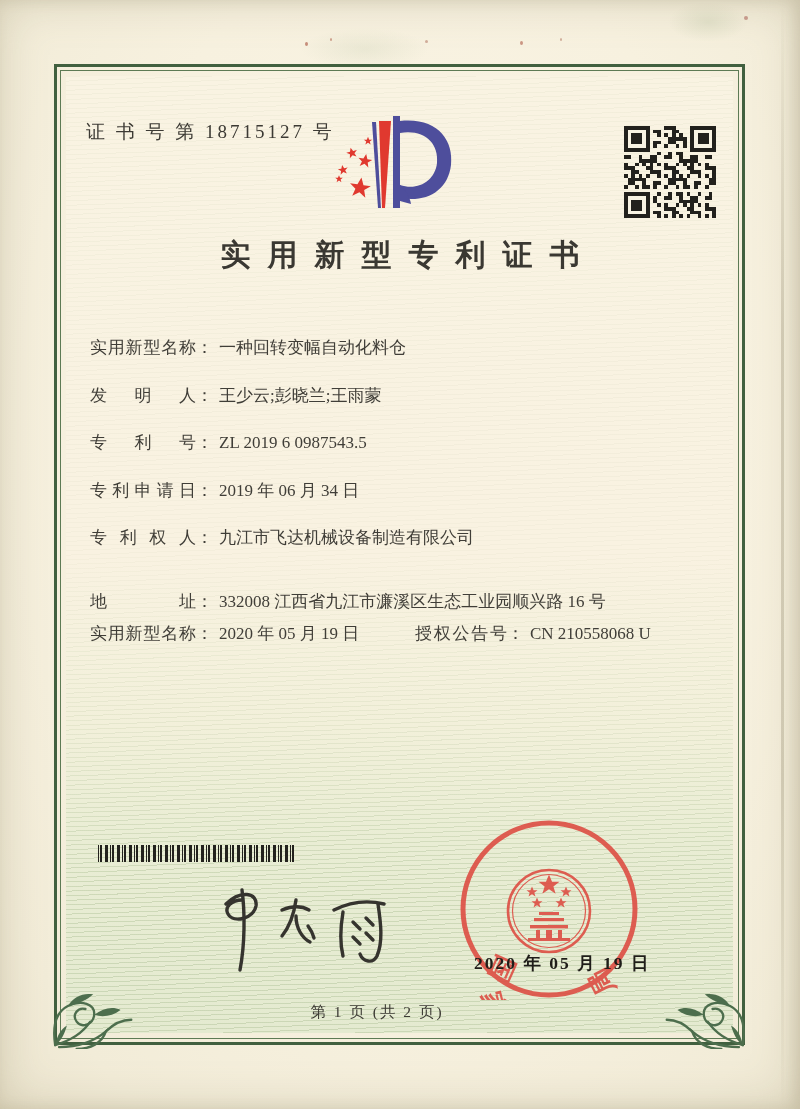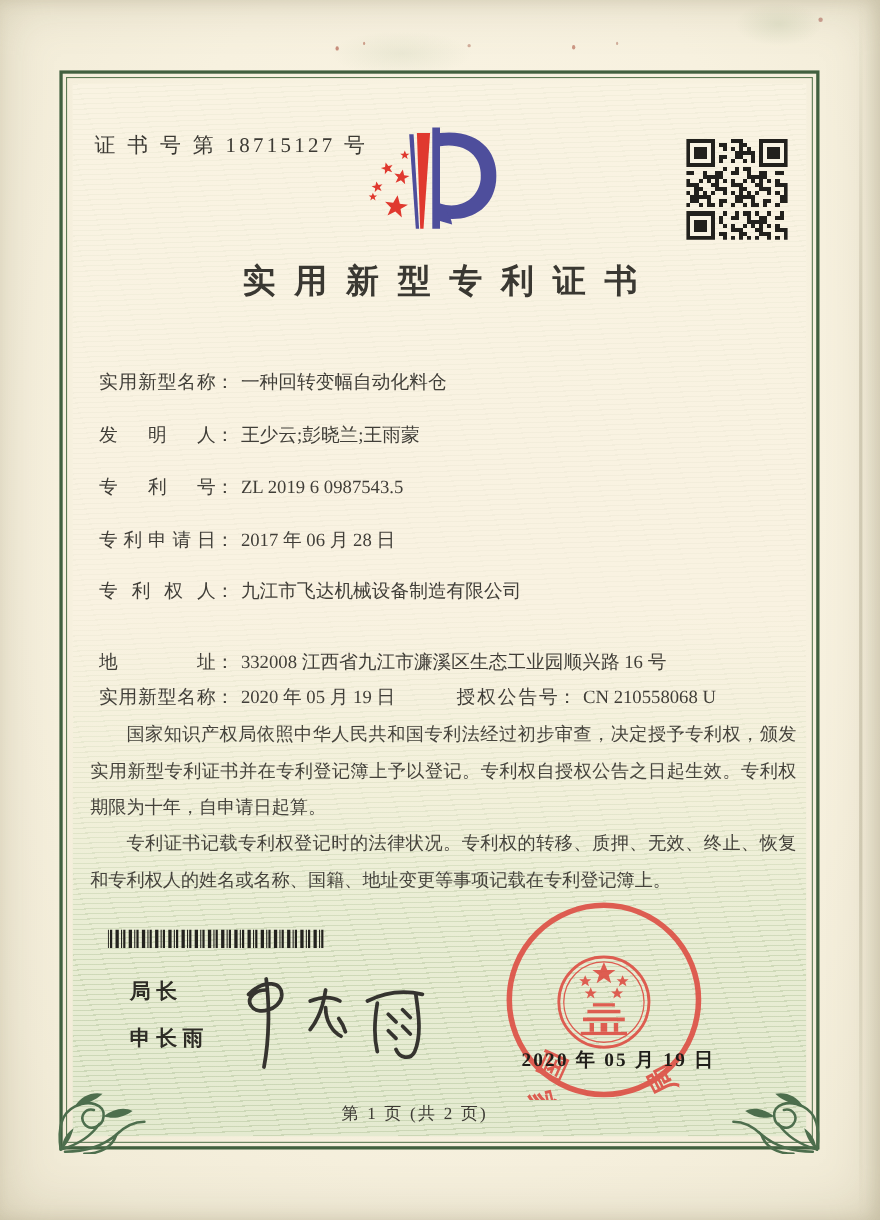--- a/index.html
+++ b/index.html
@@ -327,44 +327,36 @@
     <div class="row" style="top:0">
       <span class="flabel">实用新型名称</span><span class="colon">：</span><span>一种回转变幅自动化料仓</span>
     </div>
     <div class="row" style="top:48px">
       <span class="flabel">发明人</span><span class="colon">：</span><span>王少云;彭晓兰;王雨蒙</span>
     </div>
     <div class="row" style="top:95px">
       <span class="flabel">专利号</span><span class="colon">：</span><span>ZL 2019 6 0987543.5</span>
     </div>
     <div class="row" style="top:143px">
-      <span class="flabel">专利申请日</span><span class="colon">：</span><span>2017 年 06 月 28 日</span>
+      <span class="flabel">专利申请日</span><span class="colon">：</span><span>2019 年 06 月 34 日</span>
     </div>
     <div class="row" style="top:190px">
       <span class="flabel">专利权人</span><span class="colon">：</span><span>九江市飞达机械设备制造有限公司</span>
     </div>
     <div class="row" style="top:254px">
       <span class="flabel">地址</span><span class="colon">：</span><span>332008 江西省九江市濂溪区生态工业园顺兴路 16 号</span>
     </div>
     <div class="row" style="top:286px">
       <span class="flabel">实用新型名称</span><span class="colon">：</span><span class="v-fixed">2020 年 05 月 19 日</span><span class="flabel" style="width:92px">授权公告号</span><span class="colon">：</span><span>CN 210558068 U</span>
     </div>
   </div>
 
-  <div class="abs paras">
-    <p>国家知识产权局依照中华人民共和国专利法经过初步审查，决定授予专利权，颁发实用新型专利证书并在专利登记簿上予以登记。专利权自授权公告之日起生效。专利权期限为十年，自申请日起算。</p>
-    <p>专利证书记载专利权登记时的法律状况。专利权的转移、质押、无效、终止、恢复和专利权人的姓名或名称、国籍、地址变更等事项记载在专利登记簿上。</p>
-  </div>
 
   <div class="abs barcode" id="barcode"><i style="width: 1px; margin-right: 1px;"></i><i style="width: 2px; margin-right: 3px;"></i><i style="width: 3px; margin-right: 2px;"></i><i style="width: 1px; margin-right: 1px;"></i><i style="width: 2px; margin-right: 3px;"></i><i style="width: 3px; margin-right: 2px;"></i><i style="width: 1px; margin-right: 1px;"></i><i style="width: 2px; margin-right: 3px;"></i><i style="width: 3px; margin-right: 2px;"></i><i style="width: 1px; margin-right: 1px;"></i><i style="width: 2px; margin-right: 3px;"></i><i style="width: 3px; margin-right: 2px;"></i><i style="width: 1px; margin-right: 1px;"></i><i style="width: 2px; margin-right: 3px;"></i><i style="width: 3px; margin-right: 2px;"></i><i style="width: 1px; margin-right: 1px;"></i><i style="width: 2px; margin-right: 3px;"></i><i style="width: 3px; margin-right: 2px;"></i><i style="width: 1px; margin-right: 1px;"></i><i style="width: 2px; margin-right: 3px;"></i><i style="width: 3px; margin-right: 2px;"></i><i style="width: 1px; margin-right: 1px;"></i><i style="width: 2px; margin-right: 3px;"></i><i style="width: 3px; margin-right: 2px;"></i><i style="width: 1px; margin-right: 1px;"></i><i style="width: 2px; margin-right: 3px;"></i><i style="width: 3px; margin-right: 2px;"></i><i style="width: 1px; margin-right: 1px;"></i><i style="width: 2px; margin-right: 3px;"></i><i style="width: 3px; margin-right: 2px;"></i><i style="width: 1px; margin-right: 1px;"></i><i style="width: 2px; margin-right: 3px;"></i><i style="width: 3px; margin-right: 2px;"></i><i style="width: 1px; margin-right: 1px;"></i><i style="width: 2px; margin-right: 3px;"></i><i style="width: 3px; margin-right: 2px;"></i><i style="width: 1px; margin-right: 1px;"></i><i style="width: 2px; margin-right: 3px;"></i><i style="width: 3px; margin-right: 2px;"></i><i style="width: 1px; margin-right: 1px;"></i><i style="width: 2px; margin-right: 3px;"></i><i style="width: 3px; margin-right: 2px;"></i><i style="width: 1px; margin-right: 1px;"></i><i style="width: 2px; margin-right: 3px;"></i><i style="width: 3px; margin-right: 2px;"></i><i style="width: 1px; margin-right: 1px;"></i><i style="width: 2px; margin-right: 3px;"></i><i style="width: 3px; margin-right: 2px;"></i><i style="width: 1px; margin-right: 1px;"></i><i style="width: 2px; margin-right: 3px;"></i></div>
 
-  <div class="abs signer">
-    <div>局长</div>
-    <div>申长雨</div>
-  </div>
 
   <svg class="abs signature" viewBox="0 0 192 104">
     <g stroke="#23211e" fill="none" stroke-width="3.4" stroke-linecap="round" stroke-linejoin="round" opacity=".9">
       <path d="M30,16 C33,38 33,70 28,96"></path>
       <path d="M14,30 C28,16 46,18 44,32 C42,44 22,50 16,40 C12,33 20,26 30,26"></path>
       <path d="M84,26 C82,40 78,52 70,62"></path>
       <path d="M70,36 C80,32 90,32 97,36"></path>
       <path d="M84,42 C84,54 90,64 98,68"></path>
       <path d="M96,52 C99,56 101,60 102,64"></path>
       <path d="M122,36 C138,28 156,26 172,30"></path>

